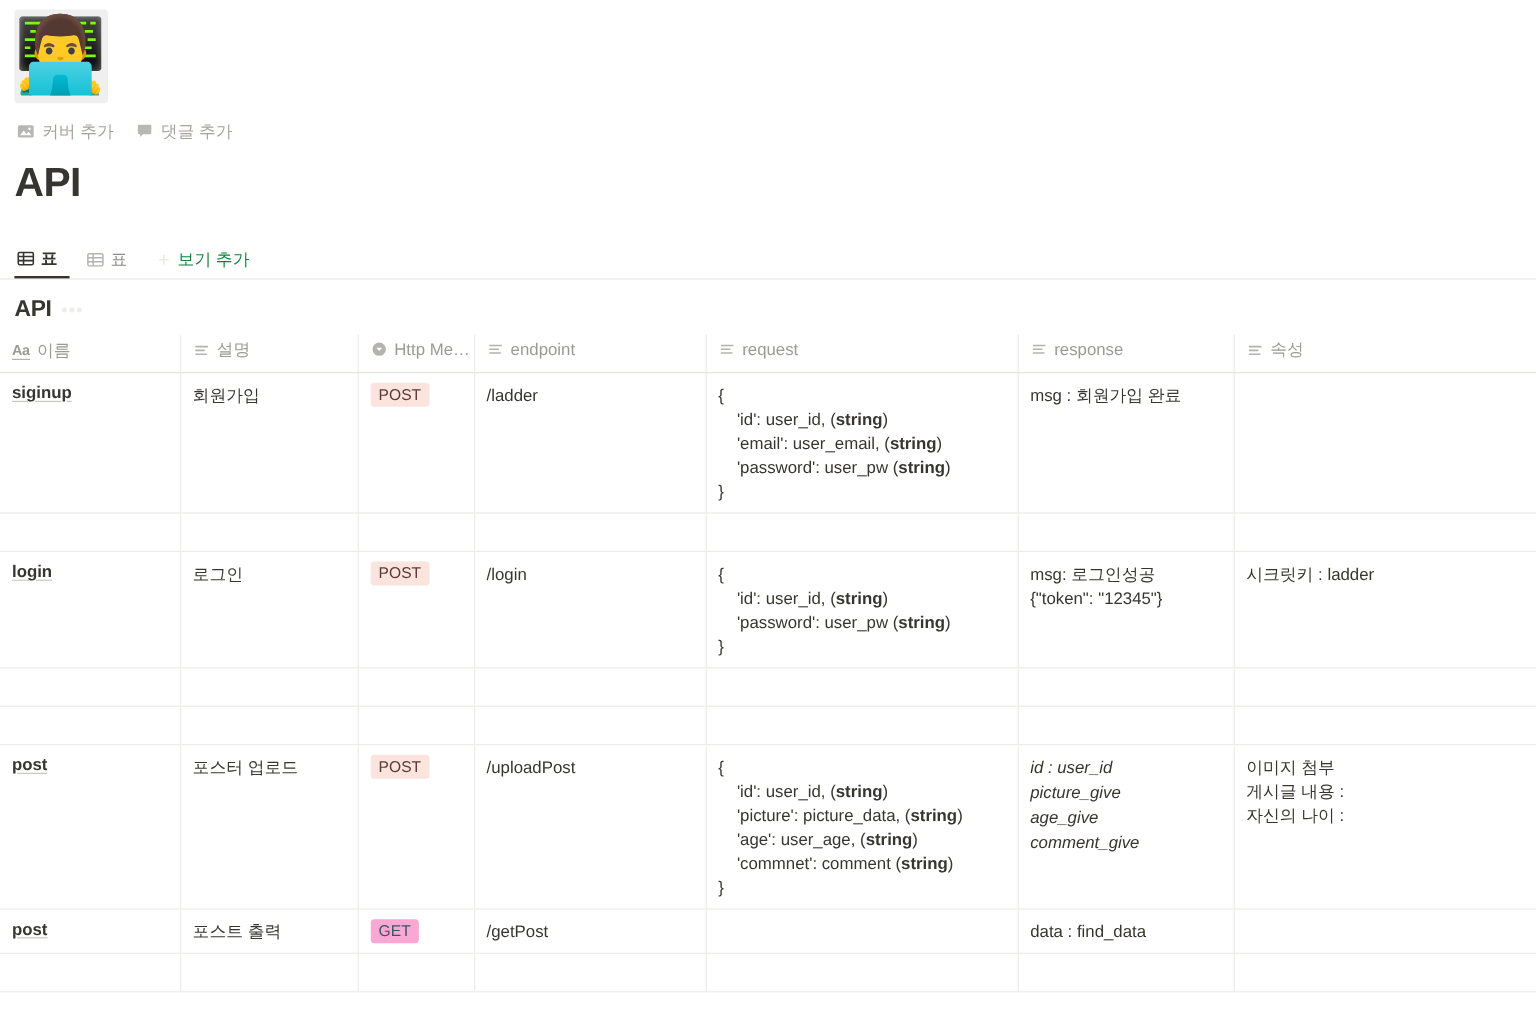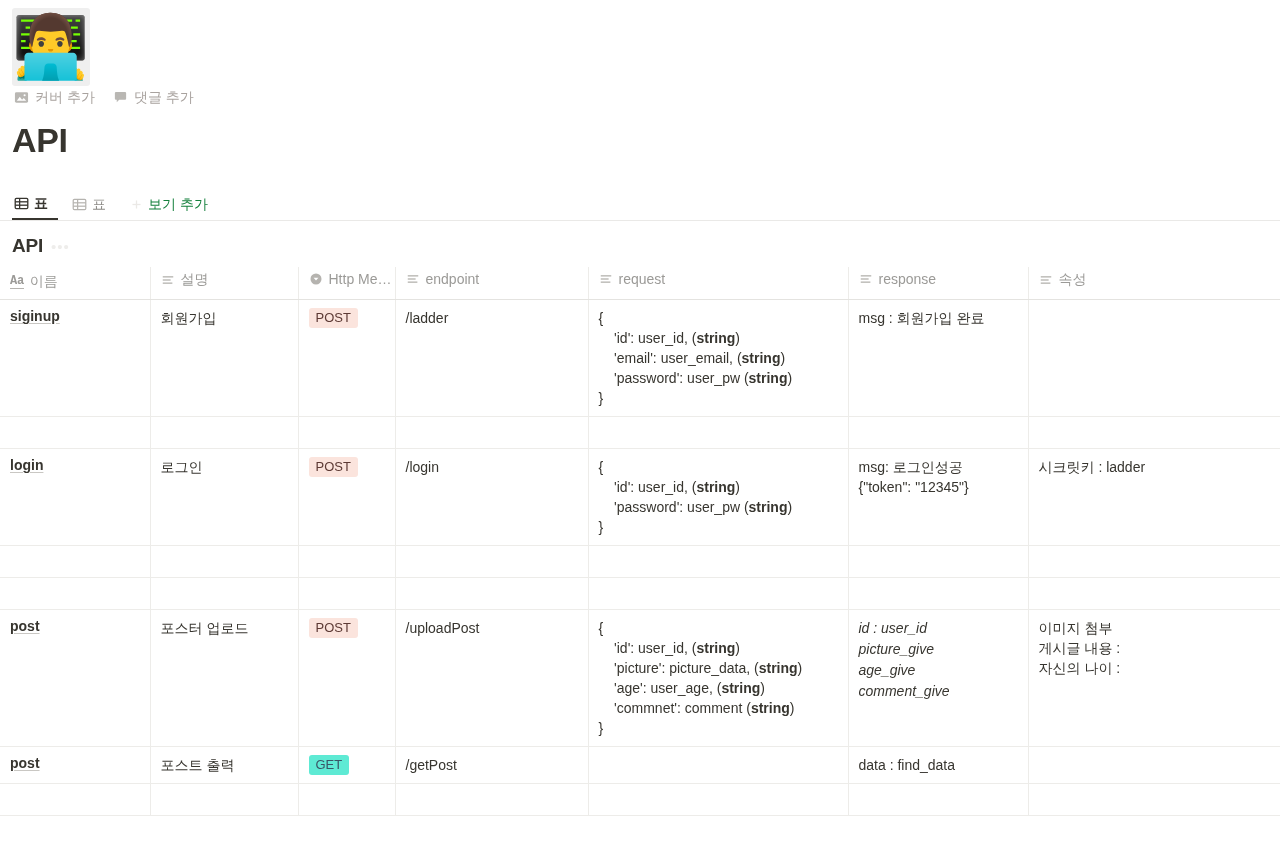--- a/index.html
+++ b/index.html
@@ -32,21 +32,21 @@
     justify-content: center;
     font-size: 62px;
     line-height: 1;
     overflow: hidden;
     user-select: none;
   }
   .page-actions {
     display: flex;
     align-items: center;
     gap: 14px;
-    margin-top: 0;
+    margin-top: 12px;
     height: 22px;
   }
   .page-action {
     display: inline-flex;
     align-items: center;
     gap: 6px;
     color: #a8a29e;
     font-size: 14px;
     line-height: 1;
     cursor: pointer;
@@ -148,21 +148,20 @@
   #api-table tbody td:last-child { border-right: none; }
 
   .hcell { display: inline-flex; align-items: center; gap: 6px; }
   .hcell svg { display: block; flex: none; }
   .hcell .aa {
     font-size: 12px;
     font-weight: 600;
     border-bottom: 1.2px solid #b5b3af;
     line-height: 1.05;
     letter-spacing: -0.3px;
-    font-family: Liberation Mono, monospace;
   }
 
   
   .col-name     { width: 150px; }
   .col-desc     { width: 148px; }
   .col-method   { width: 97px; }
   .col-endpoint { width: 193px; }
   .col-request  { width: 260px; }
   .col-response { width: 180px; }
   .col-attr     { width: 252px; }
@@ -433,21 +432,21 @@
 picture_give
 age_give
 comment_give</span></td>
         <td><span class="plain">이미지 첨부
 게시글 내용 : 
 자신의 나이 : </span></td>
       </tr>
       <tr class="row-short">
         <td><span class="cell-title">post</span></td>
         <td><span class="plain">포스트 출력</span></td>
-        <td><span class="tag tag-blue" style="background: #5eead4;">GET</span></td>
+        <td><span class="tag tag-blue" style="background: #f9a8d4;">GET</span></td>
         <td><span class="plain">/getPost</span></td>
         <td></td>
         <td><span class="plain">data : find_data</span></td>
         <td></td>
       </tr>
       <tr class="row-empty">
         <td></td>
         <td></td>
         <td></td>
         <td></td>

